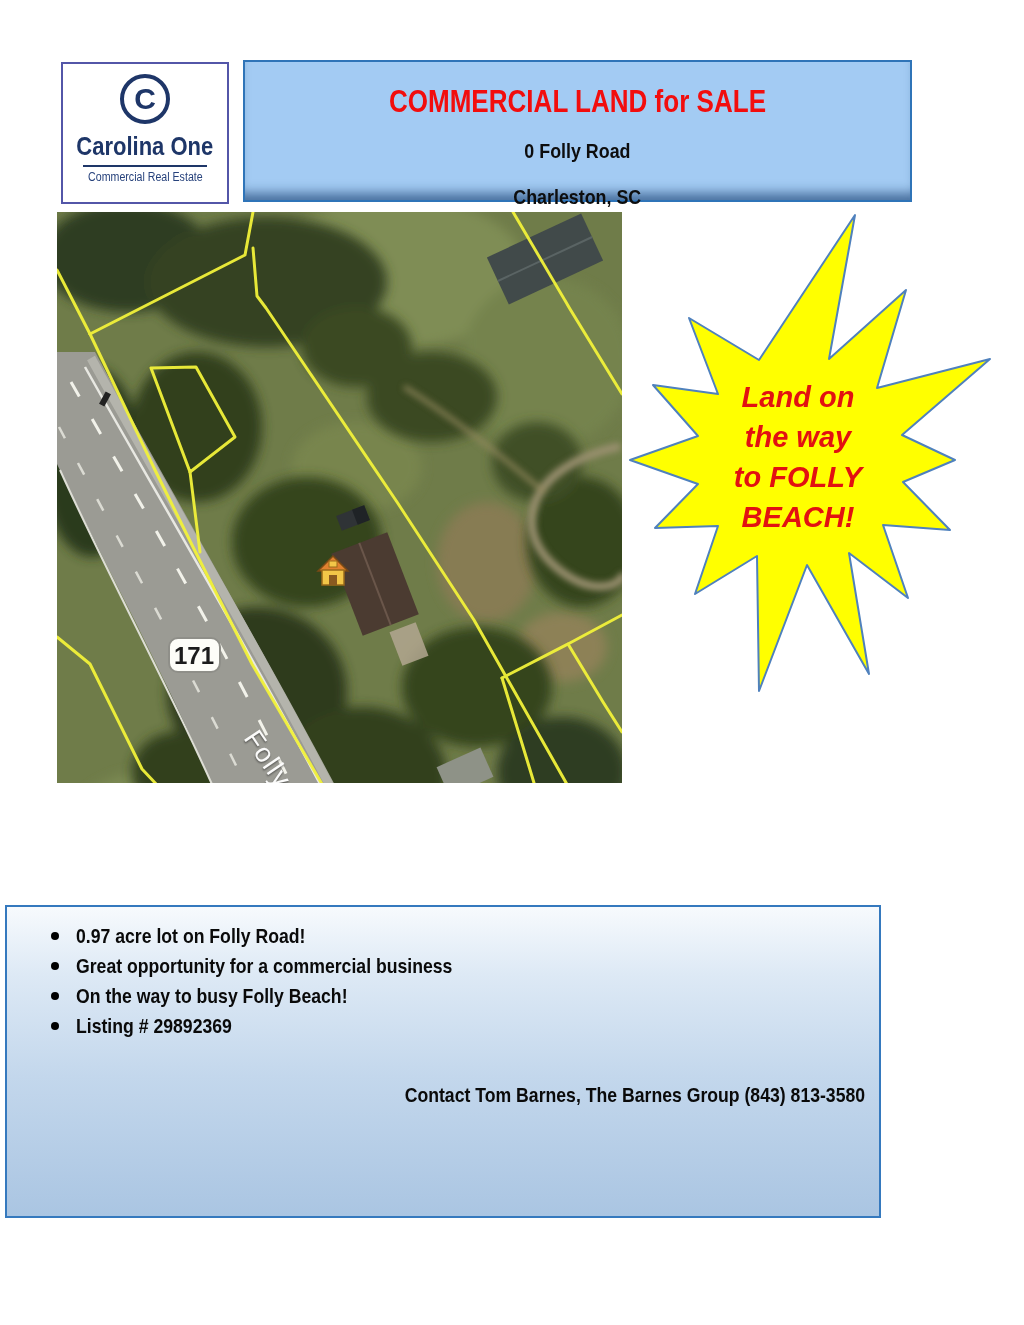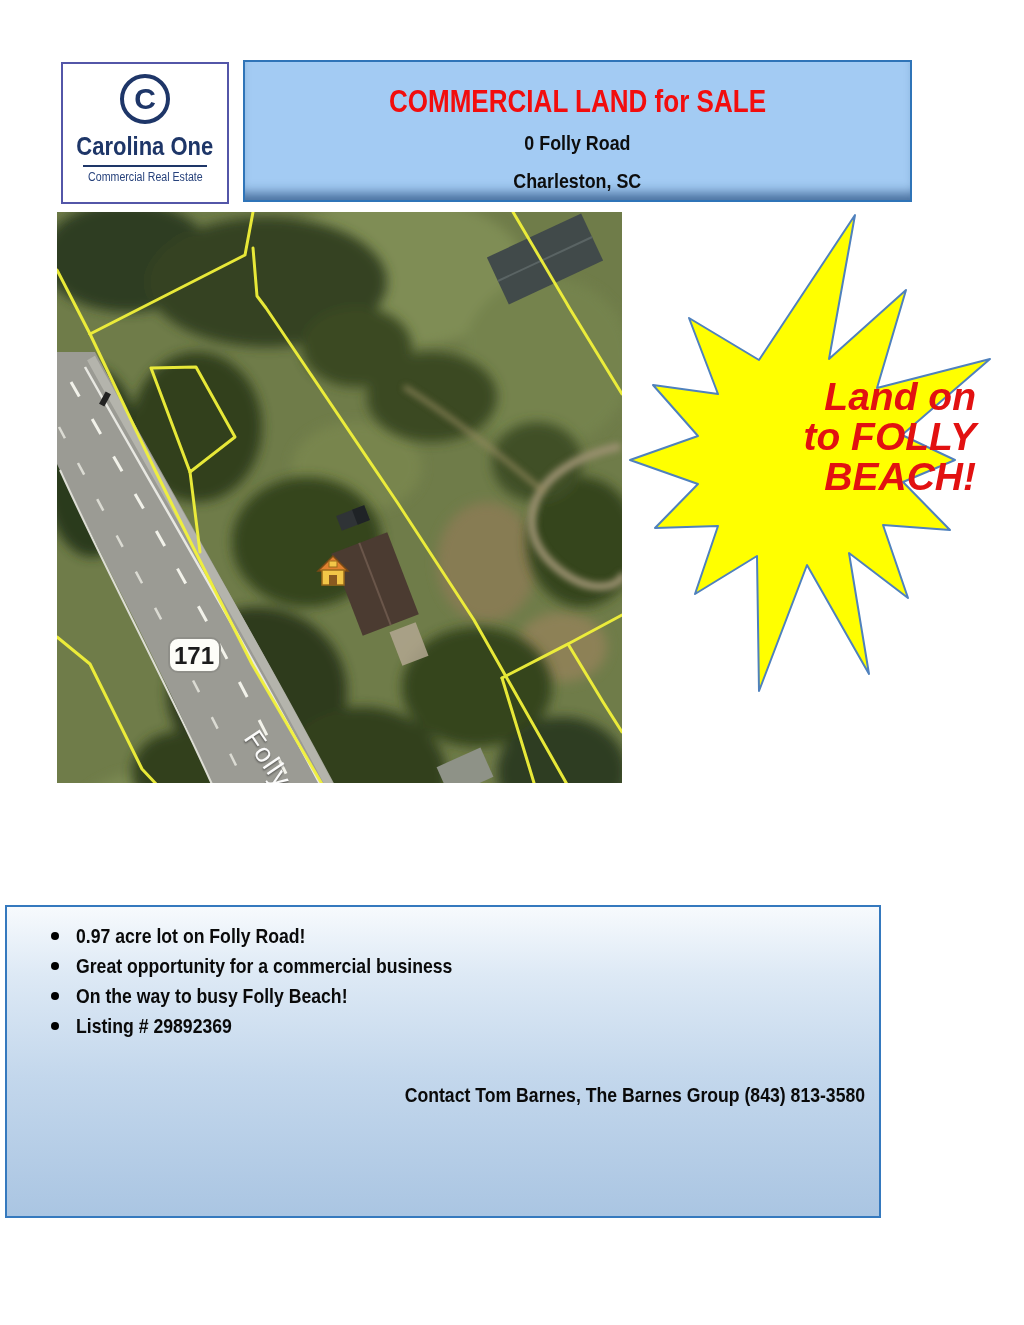--- a/index.html
+++ b/index.html
@@ -16,34 +16,34 @@
   .logo-name{margin-top:8px;color:#1e3668;font-weight:bold;font-size:25px;white-space:nowrap;
              transform:scaleX(0.88);transform-origin:center;}
   .logo-rule{width:124px;height:2px;background:#1e3668;margin-top:4px;}
   .logo-tagline{margin-top:3px;color:#27427c;font-size:12.5px;white-space:nowrap;
                 transform:scaleX(0.85);transform-origin:center;}
 
   
   .header-box{left:243px;top:60px;width:669px;height:142px;background:#a3cbf3;
               border:2px solid #2f74b8;box-sizing:border-box;
               box-shadow:inset 0 -14px 12px -7px rgba(23,62,110,.65);
-              display:flex;flex-direction:column;align-items:center;}
+              display:flex;flex-direction:column;align-items:center;gap:8px;}
   .header-title{margin-top:22px;color:#f20d0d;font-weight:bold;font-size:31px;white-space:nowrap;
                 transform:scaleX(0.84);transform-origin:center;}
   .header-sub{margin-top:11px;color:#0d0d0d;font-weight:bold;font-size:21px;white-space:nowrap;
               transform:scaleX(0.85);transform-origin:center;}
   .header-sub2{margin-top:14px;}
 
   
   .map-box{left:57px;top:212px;width:565px;height:571px;overflow:hidden;}
 
   
   .burst-box{left:620px;top:210px;width:378px;height:500px;}
-  .burst-text{position:absolute;left:0;top:167px;width:356px;text-align:right;
-              color:#e21111;font-weight:bold;font-style:italic;font-size:39px;line-height:40px;}
+  .burst-text{position:absolute;left:0;top:167px;width:356px;text-align:center;
+              color:#e21111;font-weight:bold;font-style:italic;font-size:29px;line-height:40px;}
 
   
   .details-box{left:5px;top:905px;width:876px;height:313px;box-sizing:border-box;
                border:2px solid #3579be;
                background:linear-gradient(180deg,#f7fafd 0%,#dde9f5 22%,#c3d7ec 55%,#aac5e2 100%);}
   .bullet-list{list-style:none;margin:0;padding:14px 0 0 0;}
   .bullet-row{height:30px;display:flex;align-items:center;}
   .bullet-dot{width:8px;height:8px;border-radius:50%;background:#000;margin-left:44px;flex:0 0 8px;}
   .bullet-text{margin-left:17px;color:#0a0a0a;font-weight:bold;font-size:21px;white-space:nowrap;
                transform:scaleX(0.84);transform-origin:left center;}
@@ -193,20 +193,21 @@
   </g>
 </svg>
 </div>
 
 <div class="abs burst-box">
   <svg width="378" height="500" viewBox="0 0 378 500" xmlns="http://www.w3.org/2000/svg">
     <polygon points="235,5 209,149 286,80 257,178 370,149 282,225 335,250 283,272 330,320 263,315 288,388 229,343 249,464 187,355 139,481 137,346 75,384 98,316 35,318 78,274 10,250 78,226 33,175 98,184 69,108 139,150" fill="#ffff00" stroke="#4f81bd" stroke-width="2" stroke-linejoin="round"></polygon>
   </svg>
   <div class="burst-text">
     <div>Land on</div>
+    <div>the way</div>
     <div>to FOLLY</div>
     <div>BEACH!</div>
   </div>
 </div>
 
 <div class="abs details-box">
   <ul class="bullet-list">
     <li class="bullet-row">
       <span class="bullet-dot"></span>
       <span class="bullet-text">0.97 acre lot on Folly Road!</span>

